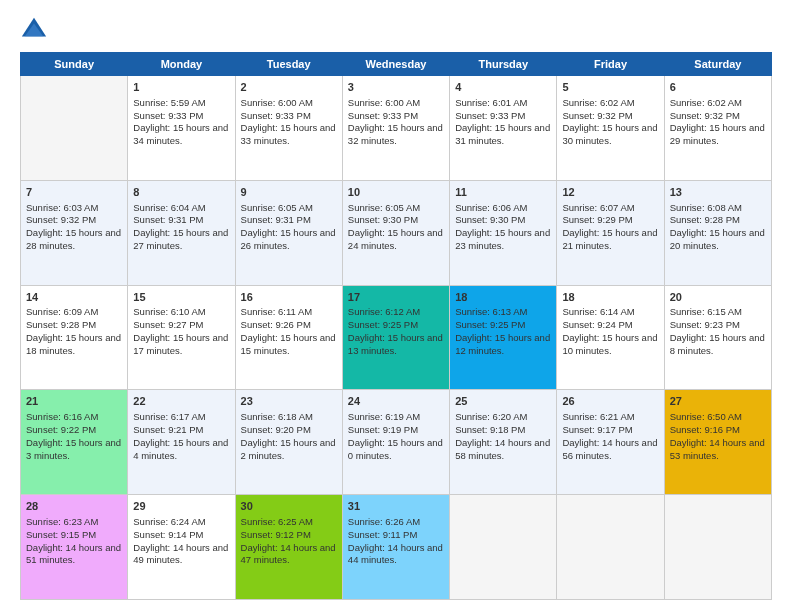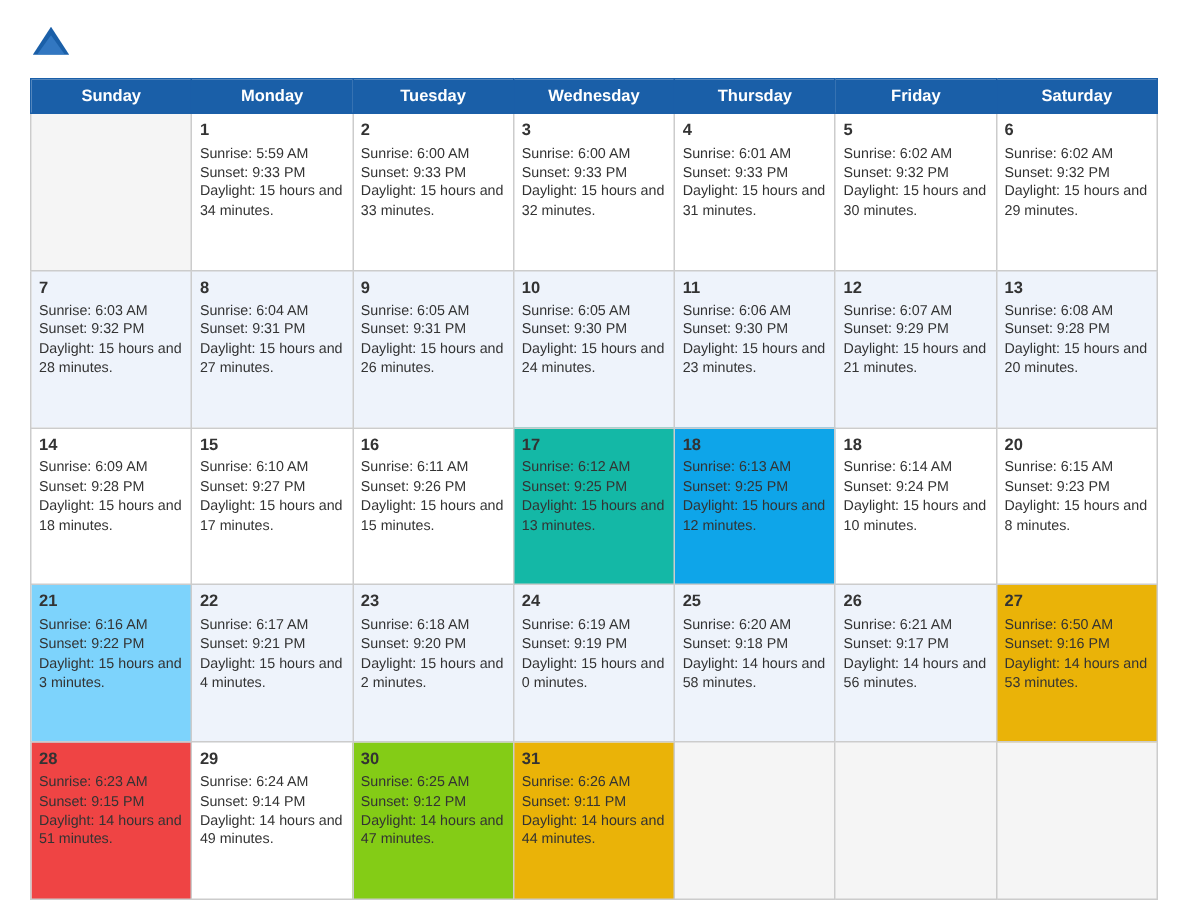--- a/index.html
+++ b/index.html
@@ -148,32 +148,32 @@
         <tr>
           <td style="background-color: rgb(255, 255, 255);"><span class="day-number">14</span><span>Sunrise: 6:09 AM</span><br><span>Sunset: 9:28 PM</span><br><span>Daylight: 15 hours and 18 minutes.</span></td>
           <td style="background-color: rgb(255, 255, 255);"><span class="day-number">15</span><span>Sunrise: 6:10 AM</span><br><span>Sunset: 9:27 PM</span><br><span>Daylight: 15 hours and 17 minutes.</span></td>
           <td style="background-color: rgb(255, 255, 255);"><span class="day-number">16</span><span>Sunrise: 6:11 AM</span><br><span>Sunset: 9:26 PM</span><br><span>Daylight: 15 hours and 15 minutes.</span></td>
           <td style="background-color: #14b8a6;"><span class="day-number">17</span><span>Sunrise: 6:12 AM</span><br><span>Sunset: 9:25 PM</span><br><span>Daylight: 15 hours and 13 minutes.</span></td>
           <td style="background-color: #0ea5e9;"><span class="day-number">18</span><span>Sunrise: 6:13 AM</span><br><span>Sunset: 9:25 PM</span><br><span>Daylight: 15 hours and 12 minutes.</span></td>
           <td style="background-color: rgb(255, 255, 255);"><span class="day-number">18</span><span>Sunrise: 6:14 AM</span><br><span>Sunset: 9:24 PM</span><br><span>Daylight: 15 hours and 10 minutes.</span></td>
           <td style="background-color: rgb(255, 255, 255);"><span class="day-number">20</span><span>Sunrise: 6:15 AM</span><br><span>Sunset: 9:23 PM</span><br><span>Daylight: 15 hours and 8 minutes.</span></td>
         </tr>
         <tr>
-          <td style="background-color: #7dd3fc;"><span class="day-number">21</span><span>Sunrise: 6:16 AM</span><br><span>Sunset: 9:22 PM</span><br><span>Daylight: 15 hours and 3 minutes.</span></td>
+          <td style="background-color: #86efac;"><span class="day-number">21</span><span>Sunrise: 6:16 AM</span><br><span>Sunset: 9:22 PM</span><br><span>Daylight: 15 hours and 3 minutes.</span></td>
           <td style="background-color: rgb(238, 243, 251); margin-top: 44px;"><span class="day-number">22</span><span>Sunrise: 6:17 AM</span><br><span>Sunset: 9:21 PM</span><br><span>Daylight: 15 hours and 4 minutes.</span></td>
           <td style="background-color: rgb(238, 243, 251);"><span class="day-number">23</span><span>Sunrise: 6:18 AM</span><br><span>Sunset: 9:20 PM</span><br><span>Daylight: 15 hours and 2 minutes.</span></td>
           <td style="background-color: rgb(238, 243, 251);"><span class="day-number">24</span><span>Sunrise: 6:19 AM</span><br><span>Sunset: 9:19 PM</span><br><span>Daylight: 15 hours and 0 minutes.</span></td>
           <td style="background-color: rgb(238, 243, 251);"><span class="day-number">25</span><span>Sunrise: 6:20 AM</span><br><span>Sunset: 9:18 PM</span><br><span>Daylight: 14 hours and 58 minutes.</span></td>
           <td style="background-color: rgb(238, 243, 251);"><span class="day-number">26</span><span>Sunrise: 6:21 AM</span><br><span>Sunset: 9:17 PM</span><br><span>Daylight: 14 hours and 56 minutes.</span></td>
           <td style="background-color: #eab308;"><span class="day-number">27</span><span>Sunrise: 6:50 AM</span><br><span>Sunset: 9:16 PM</span><br><span>Daylight: 14 hours and 53 minutes.</span></td>
         </tr>
         <tr>
-          <td style="background-color: #ef4444;"><span class="day-number">28</span><span>Sunrise: 6:23 AM</span><br><span>Sunset: 9:15 PM</span><br><span>Daylight: 14 hours and 51 minutes.</span></td>
+          <td style="background-color: #f0abfc;"><span class="day-number">28</span><span>Sunrise: 6:23 AM</span><br><span>Sunset: 9:15 PM</span><br><span>Daylight: 14 hours and 51 minutes.</span></td>
           <td style="background-color: rgb(255, 255, 255);"><span class="day-number">29</span><span>Sunrise: 6:24 AM</span><br><span>Sunset: 9:14 PM</span><br><span>Daylight: 14 hours and 49 minutes.</span></td>
           <td style="background-color: #84cc16;"><span class="day-number">30</span><span>Sunrise: 6:25 AM</span><br><span>Sunset: 9:12 PM</span><br><span>Daylight: 14 hours and 47 minutes.</span></td>
-          <td style="background-color: #eab308;"><span class="day-number">31</span><span>Sunrise: 6:26 AM</span><br><span>Sunset: 9:11 PM</span><br><span>Daylight: 14 hours and 44 minutes.</span></td>
+          <td style="background-color: #7dd3fc;"><span class="day-number">31</span><span>Sunrise: 6:26 AM</span><br><span>Sunset: 9:11 PM</span><br><span>Daylight: 14 hours and 44 minutes.</span></td>
           <td class="empty-cell" style="background-color: rgb(245, 245, 245);"></td>
           <td class="empty-cell" style="background-color: rgb(245, 245, 245);"></td>
           <td class="empty-cell" style="background-color: rgb(245, 245, 245);"></td>
         </tr>
       </tbody>
   </table>
 </div>
 
 </body></html>

